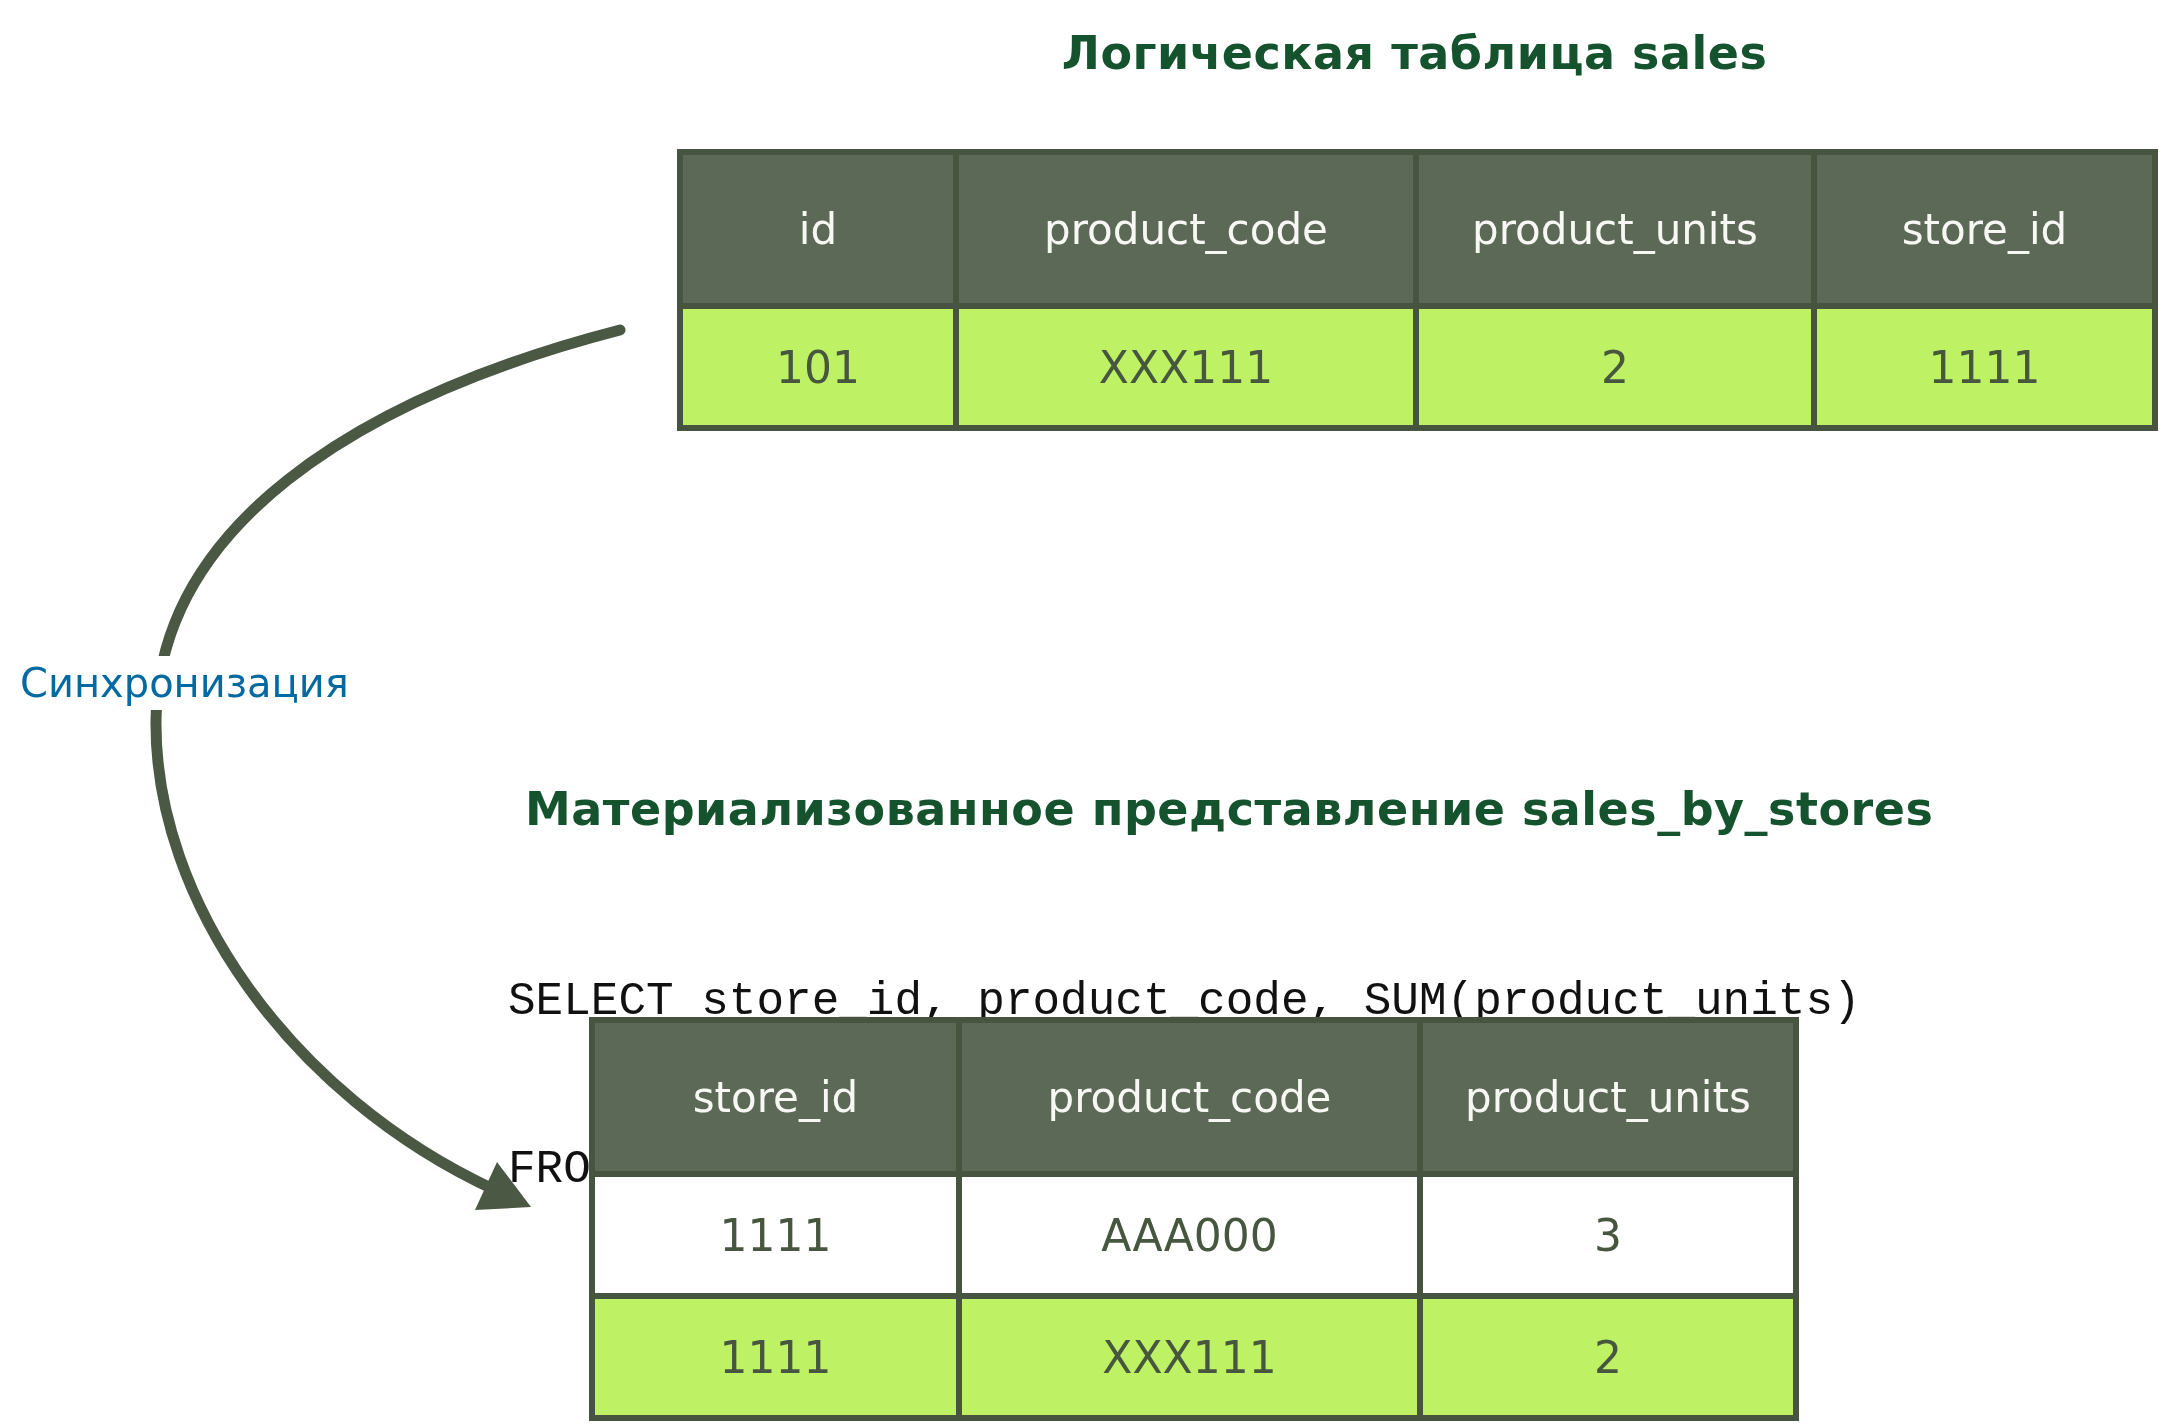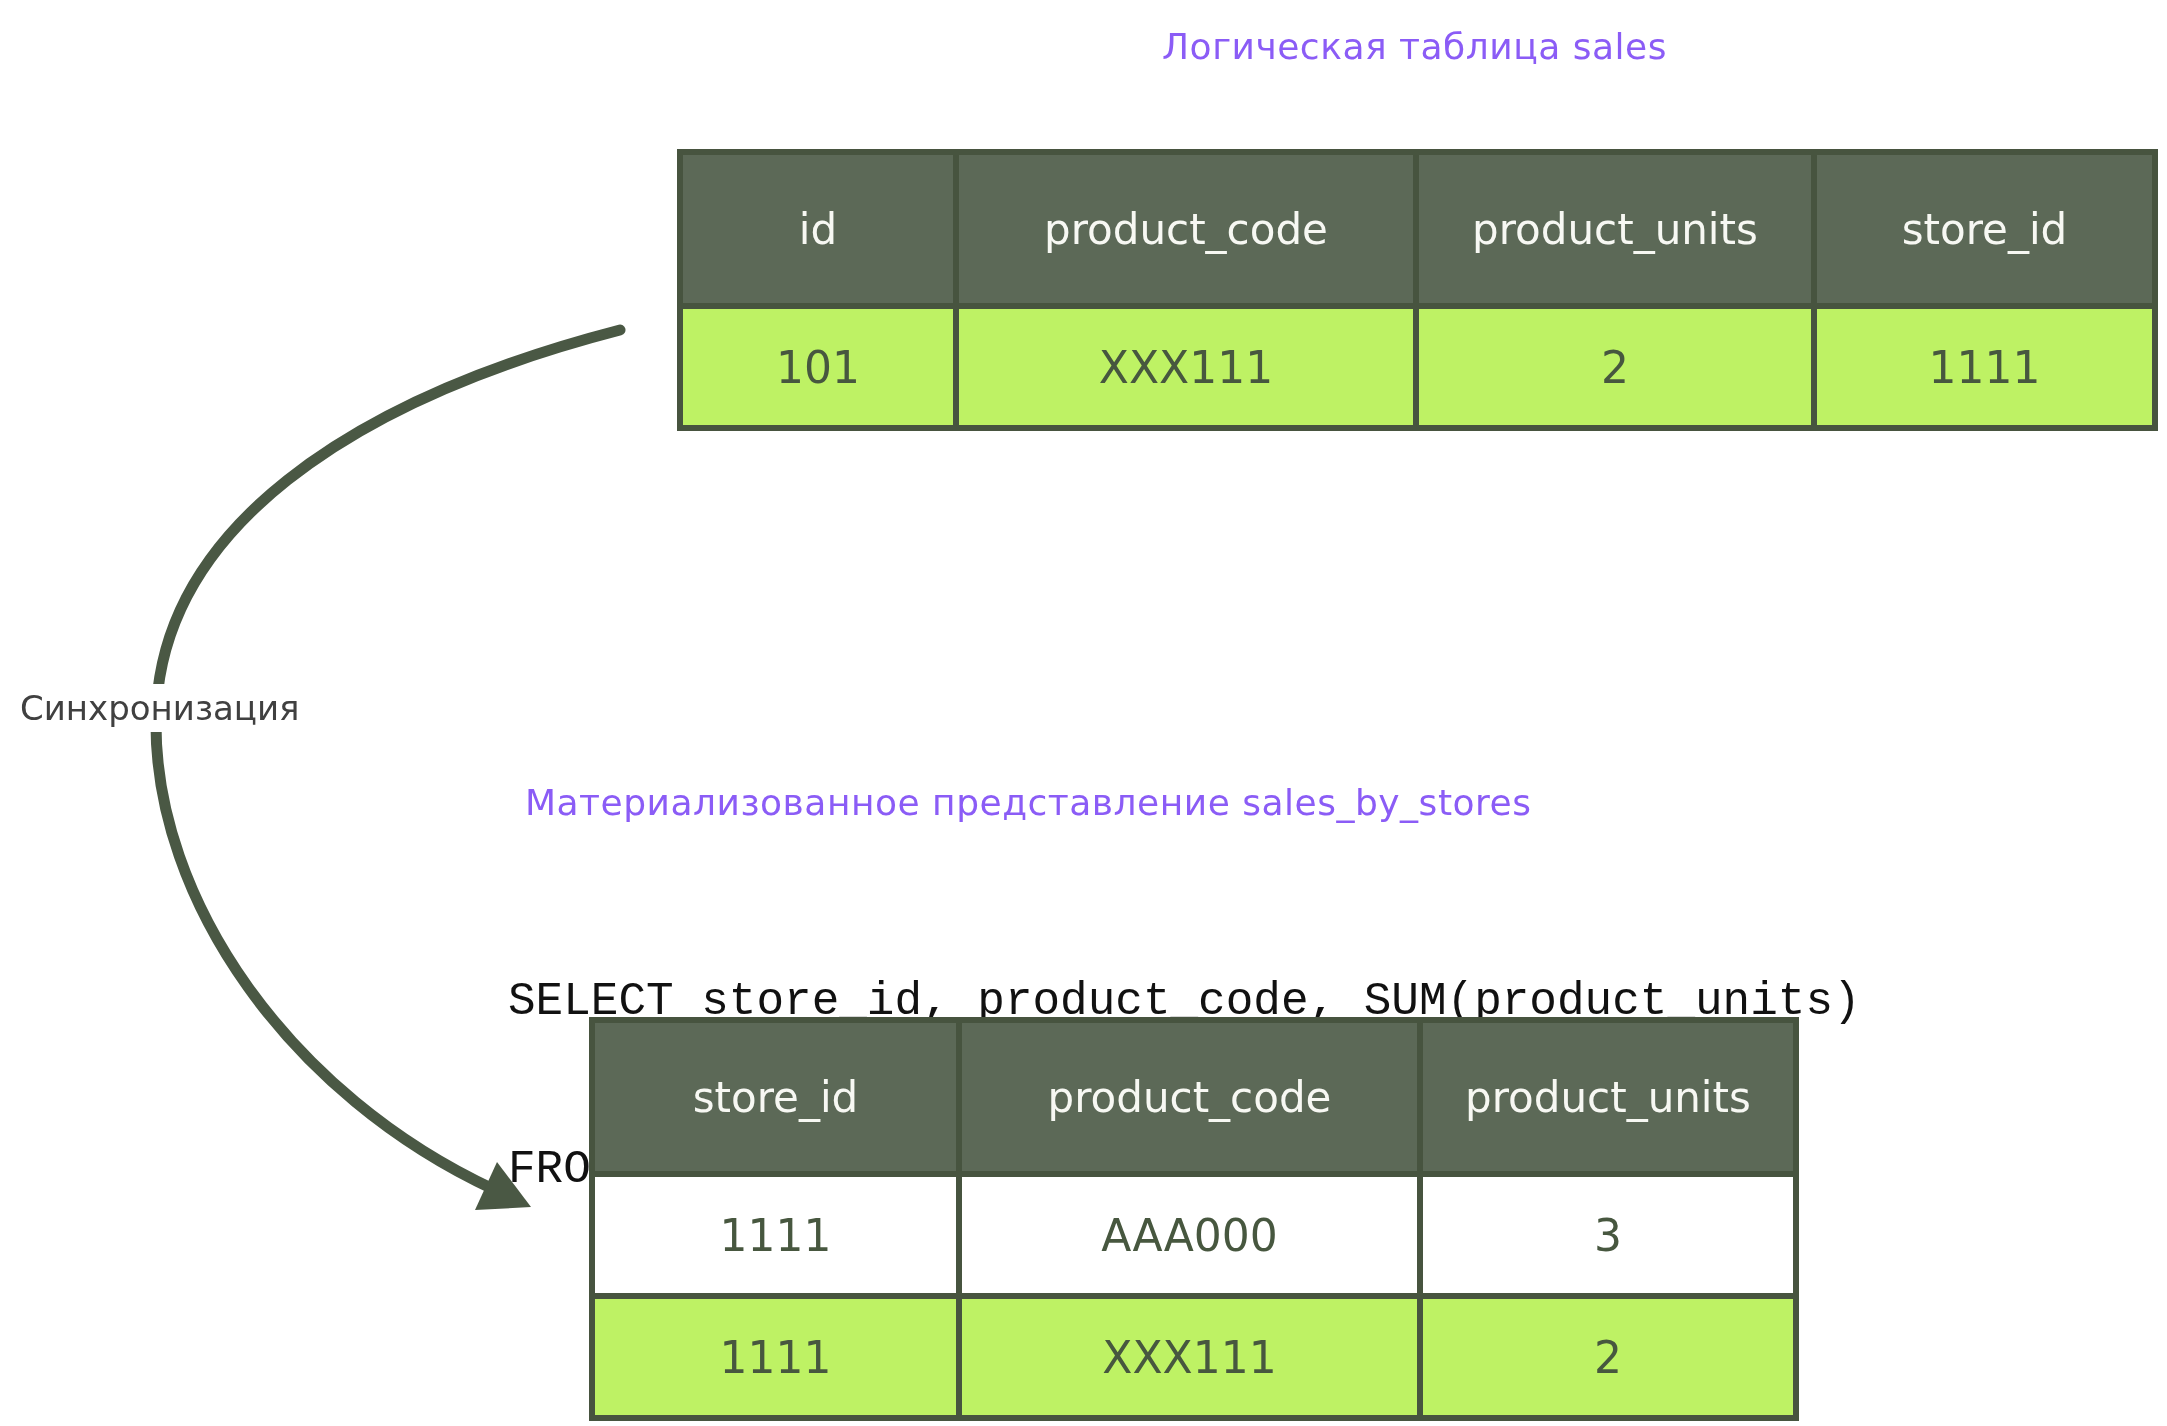--- a/index.html
+++ b/index.html
@@ -12,23 +12,23 @@
     width: 2167px;
     height: 1426px;
     background: #ffffff;
     overflow: hidden;
     font-family: "DejaVu Sans", sans-serif;
   }
   .abs { position: absolute; }
 
   
   .diagram-title {
-    color: #8b5cf6;
-    font-size: 36px;
-    font-weight: 400;
+    color: #14532d;
+    font-size: 46px;
+    font-weight: 700;
     letter-spacing: 0.5px;
     white-space: nowrap;
   }
   .title-1 {
     left: 677px;
     top: 26px;
     width: 1475px;
     text-align: center;
   }
   .title-2 {
@@ -45,25 +45,25 @@
     font-family: "Liberation Mono", "DejaVu Sans Mono", monospace;
     font-size: 46px;
     line-height: 56px;
     color: #111111;
     white-space: pre;
   }
 
   
   .sync-label {
     left: 10px;
-    top: 684px;
+    top: 656px;
     background: #ffffff;
     padding: 4px 10px;
-    color: #404040;
-    font-size: 34px;
+    color: #0369a1;
+    font-size: 40px;
     white-space: nowrap;
     z-index: 3;
   }
 
   
   .arrow-svg {
     left: 0;
     top: 0;
     width: 2167px;
     height: 1426px;

